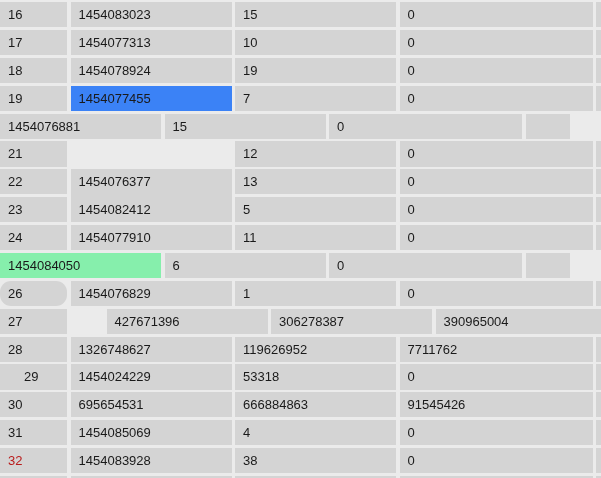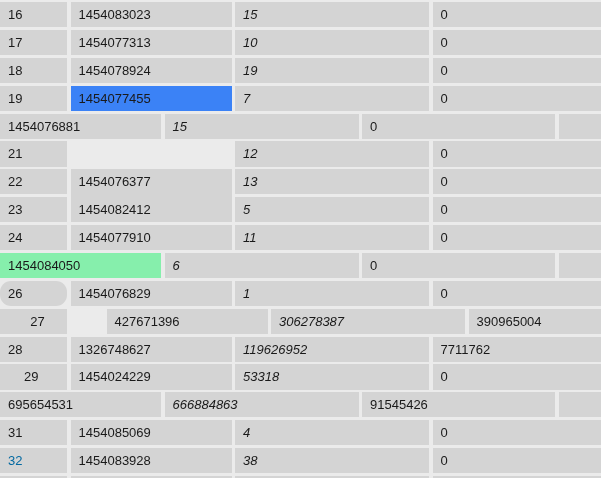--- a/index.html
+++ b/index.html
@@ -31,21 +31,21 @@
     height: 25.2px;
     line-height: 25.2px;
     padding-left: 8px;
     font-size: 13px;
     white-space: nowrap;
     overflow: hidden;
     flex: none;
   }
   .c1 { width: 67px; }
   .c2 { width: 161px; }
-  .c3 { width: 194px; font-style: italic; }
+  .c3 { width: 161px; }
   .c4 { width: 193px; }
   .c5 { width: 44px; padding-left: 0; }
 </style>
 </head>
 <body>
 
 <div class="grid" style="background: rgb(235, 235, 235);">
     <div class="grid-row">
       <div class="grid-cell c1" style="background: rgb(212, 212, 212); color: rgb(26, 26, 26);">16</div>
       <div class="grid-cell c2" style="background: rgb(212, 212, 212); color: rgb(26, 26, 26);">1454083023</div>
@@ -115,55 +115,56 @@
       <div class="grid-cell c5" style="background: rgb(212, 212, 212); color: rgb(26, 26, 26);"></div>
     </div>
     <div class="grid-row">
       <div class="grid-cell c1" style="background: rgb(212, 212, 212); color: rgb(26, 26, 26); border-radius: 11px;">26</div>
       <div class="grid-cell c2" style="background: rgb(212, 212, 212); color: rgb(26, 26, 26);">1454076829</div>
       <div class="grid-cell c3" style="background: rgb(212, 212, 212); color: rgb(26, 26, 26);">1</div>
       <div class="grid-cell c4" style="background: rgb(212, 212, 212); color: rgb(26, 26, 26);">0</div>
       <div class="grid-cell c5" style="background: rgb(212, 212, 212); color: rgb(26, 26, 26);"></div>
     </div>
     <div class="grid-row">
-      <div class="grid-cell c1" style="background: rgb(212, 212, 212); color: rgb(26, 26, 26); text-align: center;">27</div>
+      <div class="grid-cell c1" style="background: rgb(212, 212, 212); color: rgb(26, 26, 26);">27</div>
       <div class="grid-cell c2" style="background: rgb(212, 212, 212); color: rgb(26, 26, 26); margin-left: 36px;">427671396</div>
       <div class="grid-cell c3" style="background: rgb(212, 212, 212); color: rgb(26, 26, 26);">306278387</div>
       <div class="grid-cell c4" style="background: rgb(212, 212, 212); color: rgb(26, 26, 26);">390965004</div>
       <div class="grid-cell c5" style="background: rgb(212, 212, 212); color: rgb(26, 26, 26);"></div>
     </div>
     <div class="grid-row">
       <div class="grid-cell c1" style="background: rgb(212, 212, 212); color: rgb(26, 26, 26);">28</div>
       <div class="grid-cell c2" style="background: rgb(212, 212, 212); color: rgb(26, 26, 26);">1326748627</div>
       <div class="grid-cell c3" style="background: rgb(212, 212, 212); color: rgb(26, 26, 26);">119626952</div>
       <div class="grid-cell c4" style="background: rgb(212, 212, 212); color: rgb(26, 26, 26);">7711762</div>
       <div class="grid-cell c5" style="background: rgb(212, 212, 212); color: rgb(26, 26, 26);"></div>
     </div>
     <div class="grid-row">
       <div class="grid-cell c1" style="background: rgb(212, 212, 212); color: rgb(26, 26, 26); padding-left: 24px;">29</div>
       <div class="grid-cell c2" style="background: rgb(212, 212, 212); color: rgb(26, 26, 26);">1454024229</div>
       <div class="grid-cell c3" style="background: rgb(212, 212, 212); color: rgb(26, 26, 26);">53318</div>
       <div class="grid-cell c4" style="background: rgb(212, 212, 212); color: rgb(26, 26, 26);">0</div>
       <div class="grid-cell c5" style="background: rgb(212, 212, 212); color: rgb(26, 26, 26);"></div>
     </div>
     <div class="grid-row">
+      <div class="grid-cell c1" style="background: rgb(212, 212, 212); color: rgb(26, 26, 26);">30</div>
       <div class="grid-cell c2" style="background: rgb(212, 212, 212); color: rgb(26, 26, 26);">695654531</div>
       <div class="grid-cell c3" style="background: rgb(212, 212, 212); color: rgb(26, 26, 26);">666884863</div>
       <div class="grid-cell c4" style="background: rgb(212, 212, 212); color: rgb(26, 26, 26);">91545426</div>
       <div class="grid-cell c5" style="background: rgb(212, 212, 212); color: rgb(26, 26, 26);"></div>
     </div>
     <div class="grid-row">
       <div class="grid-cell c1" style="background: rgb(212, 212, 212); color: rgb(26, 26, 26);">31</div>
       <div class="grid-cell c2" style="background: rgb(212, 212, 212); color: rgb(26, 26, 26);">1454085069</div>
       <div class="grid-cell c3" style="background: rgb(212, 212, 212); color: rgb(26, 26, 26);">4</div>
       <div class="grid-cell c4" style="background: rgb(212, 212, 212); color: rgb(26, 26, 26);">0</div>
       <div class="grid-cell c5" style="background: rgb(212, 212, 212); color: rgb(26, 26, 26);"></div>
     </div>
     <div class="grid-row">
-      <div class="grid-cell c1" style="background: rgb(212, 212, 212); color: #0369a1;">32</div>
+      <div class="grid-cell c1" style="background: rgb(212, 212, 212); color: #b91c1c;">32</div>
       <div class="grid-cell c2" style="background: rgb(212, 212, 212); color: rgb(26, 26, 26);">1454083928</div>
       <div class="grid-cell c3" style="background: rgb(212, 212, 212); color: rgb(26, 26, 26);">38</div>
       <div class="grid-cell c4" style="background: rgb(212, 212, 212); color: rgb(26, 26, 26);">0</div>
       <div class="grid-cell c5" style="background: rgb(212, 212, 212); color: rgb(26, 26, 26);"></div>
     </div>
     <div class="grid-row">
       <div class="grid-cell c1" style="background: rgb(212, 212, 212); color: rgb(26, 26, 26);"></div>
       <div class="grid-cell c2" style="background: rgb(212, 212, 212); color: rgb(26, 26, 26);"></div>
       <div class="grid-cell c3" style="background: rgb(212, 212, 212); color: rgb(26, 26, 26);"></div>
       <div class="grid-cell c4" style="background: rgb(212, 212, 212); color: rgb(26, 26, 26);"></div>

